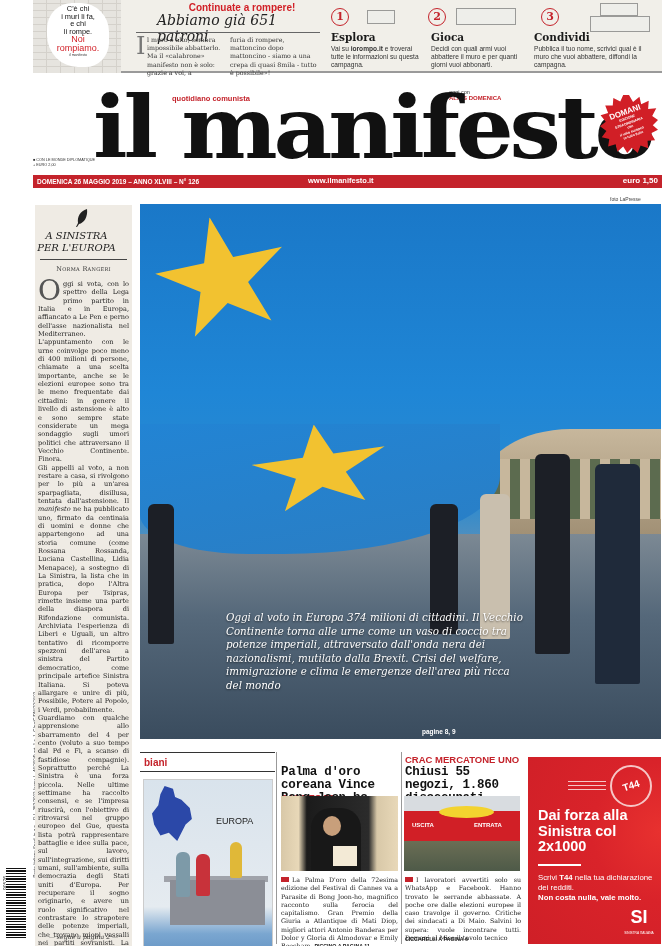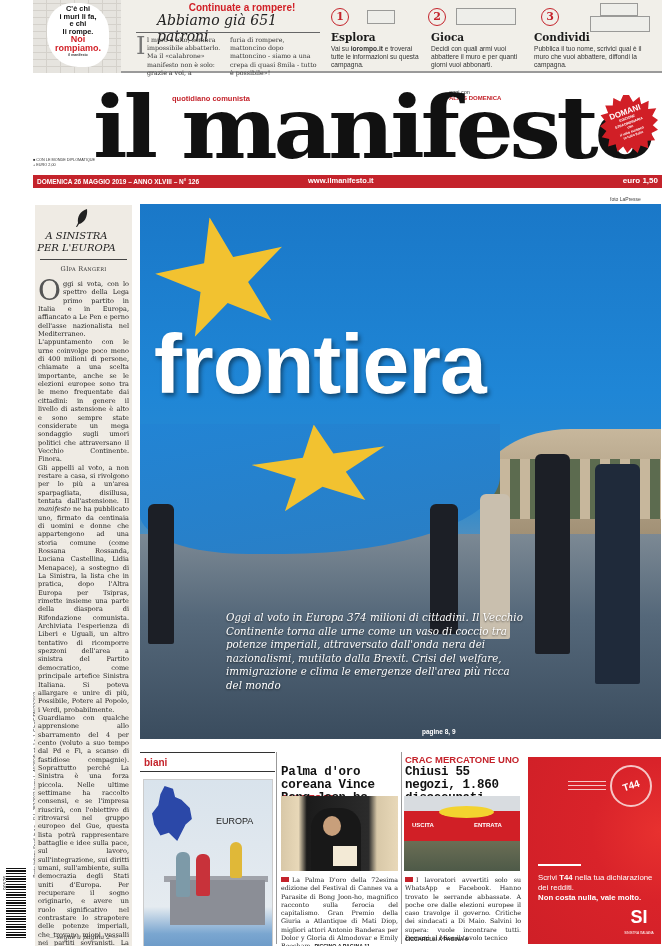--- a/index.html
+++ b/index.html
@@ -5,21 +5,21 @@
 *{box-sizing:border-box;margin:0;padding:0}
 html,body{width:662px;height:946px;overflow:hidden;background:#fff}
 body{position:relative;font-family:"DejaVu Serif",serif;color:#1a1a1a}
 .abs{position:absolute}
 
 
 #promo{left:33px;top:0;width:629px;height:73px;background:#f1efe9;border-bottom:2px solid #9a9a9a}
 #wall{left:33px;top:0;width:88px;height:73px;background:#e6e4df;
   background-image:repeating-linear-gradient(0deg,transparent 0 6px,#d4d1cb 6px 7px),repeating-linear-gradient(90deg,transparent 0 13px,#d4d1cb 13px 14px)}
 #wall-hole{left:47px;top:3px;width:62px;height:64px;background:#fff;border-radius:40% 45% 38% 50%}
-#wall-text{left:48px;top:5px;width:60px;text-align:center;font-family:"Liberation Sans",sans-serif;font-weight:bold;font-size:7.4px;line-height:7.5px;color:#111}
+#wall-text{left:48px;top:5px;width:60px;text-align:center;font-family:"Liberation Sans",sans-serif;font-weight:normal;font-size:7.4px;line-height:7.5px;color:#111}
 #wall-text .r{color:#d11f26;font-size:9px;line-height:9px}
 #wall-text .sm{font-size:3.5px;line-height:5px;color:#333}
 #promo-red{left:157px;top:2px;width:170px;text-align:center;font-family:"Liberation Sans",sans-serif;font-weight:bold;font-size:10px;color:#d11f26}
 #promo-it{left:157px;top:12px;width:170px;text-align:left;font-style:italic;font-size:14px;color:#222}
 #promo-rule{left:136px;top:32px;width:184px;height:1px;background:#666}
 #promo-cap{left:136px;top:34px;font-size:24px;line-height:24px;color:#777}
 #promo-c1{left:147px;top:36px;width:83px;font-size:6.3px;line-height:8.2px;color:#333}
 #promo-c2{left:230px;top:36px;width:90px;font-size:6.3px;line-height:8.2px;color:#333}
 .step-num{width:18px;height:18px;border:1.5px solid #c4232b;border-radius:50%;color:#c4232b;font-weight:bold;font-size:11px;text-align:center;line-height:15px}
 .step-block{background:#eeeeea;border:1px solid #9a9a98}
@@ -184,42 +184,41 @@
 
 <div id="edcol" class="abs"></div>
 <svg id="feather" class="abs" viewBox="0 0 20 20">
   <path d="M15 1 C8 3 5 9 6 15 L4 19 L5 19 L7 16 C12 15 16 9 15 1 Z" fill="#222"></path>
 </svg>
 <div id="edhead" class="abs">
   <div>A SINISTRA</div>
   <div>PER L'EUROPA</div>
 </div>
 <div id="edrule" class="abs"></div>
-<div id="author" class="abs">GIpa Rangeri</div>
+<div id="author" class="abs">Norma Rangeri</div>
 <div id="edtext" class="abs">
   <p><span class="drop">O</span><span>ggi si vota, con lo spettro della Lega primo partito in Italia e in Europa, affiancato a Le Pen e perno dell'asse nazionalista nel Mediterraneo. L'appuntamento con le urne coinvolge poco meno di 400 milioni di persone, chiamate a una scelta importante, anche se le elezioni europee sono tra le meno frequentate dai cittadini: in genere il livello di astensione è alto e sono sempre state considerate un mega sondaggio sugli umori politici che attraversano il Vecchio Continente. Finora.</span></p>
   <p><span>Gli appelli al voto, a non restare a casa, si rivolgono per lo più a un'area sparpagliata, disillusa, tentata dall'astensione. Il </span><em>manifesto</em><span> ne ha pubblicato uno, firmato da centinaia di uomini e donne che appartengono ad una storia comune (come Rossana Rossanda, Luciana Castellina, Lidia Menapace), a sostegno di La Sinistra, la lista che in pratica, dopo l'Altra Europa per Tsipras, rimette insieme una parte della diaspora di Rifondazione comunista. Archiviata l'esperienza di Liberi e Uguali, un altro tentativo di ricomporre spezzoni dell'area a sinistra del Partito democratico, come principale artefice Sinistra Italiana. Si poteva allargare e unire di più, Possibile, Potere al Popolo, i Verdi, probabilmente.</span></p>
   <p>Guardiamo con qualche apprensione allo sbarramento del 4 per cento (voluto a suo tempo dal Pd e Fi, a scanso di fastidiose compagnie). Soprattutto perché La Sinistra è una forza piccola. Nelle ultime settimane ha raccolto consensi, e se l'impresa riuscirà, con l'obiettivo di ritrovarsi nel gruppo europeo del Gue, questa lista potrà rappresentare battaglie e idee sulla pace, sul lavoro, sull'integrazione, sui diritti umani, sull'ambiente, sulla democrazia degli Stati uniti d'Europa. Per recuperare il sogno originario, e avere un ruolo significativo nel contrastare lo strapotere delle potenze imperiali, che trovano miopi vassalli nei partiti sovranisti. La spada di Damocle della dispersione dei voti è un ricatto pesante, come se le minoranze non avessero diritto di rappresentanza.</p>
 </div>
 <div id="segue" class="abs">— segue a pagina 2 —</div>
 
 <div id="credit" class="abs">foto LaPresse</div>
 <div id="hero" class="abs">
   <div id="building" class="abs"></div>
   <div id="arches" class="abs"></div>
   <div id="ground" class="abs"></div>
   <div id="flagwave" class="abs"></div>
   <div class="star5" style="left:15px;top:12px;width:135px;height:125px;transform:rotate(-12deg)"></div>
   <div class="star5" style="left:110px;top:220px;width:140px;height:90px;transform:rotate(-8deg)"></div>
   <div class="person" style="left:8px;top:300px;width:26px;height:140px"></div>
   <div class="person" style="left:290px;top:300px;width:28px;height:130px"></div>
   <div class="person" style="left:340px;top:290px;width:30px;height:145px;background:#c9bfae"></div>
   <div class="person" style="left:395px;top:250px;width:35px;height:200px"></div>
   <div class="person" style="left:455px;top:260px;width:45px;height:220px;background:#1f2a3a"></div>
-  <div id="title2" class="abs">frontiera</div>
   <div id="lead" class="abs">Oggi al voto in Europa 374 milioni di cittadini. Il Vecchio Continente torna alle urne come un vaso di coccio tra potenze imperiali, attraversato dall'onda nera dei nazionalismi, mutilato dalla Brexit. Crisi del welfare, immigrazione e clima le emergenze dell'area più ricca del mondo</div>
   <div id="pagine" class="abs">pagine 8, 9</div>
 </div>
 
 <div class="abs sep" style="left:140px;top:752px;width:135px;height:1px"></div>
 <div class="abs sep" style="left:140px;top:771px;width:135px;height:1px"></div>
 <div id="biani-label" class="abs">biani</div>
 <div id="cartoon" class="abs">
   <div id="europe" class="abs"></div>
   <div id="europa-word" class="abs">EUROPA</div>
@@ -250,20 +249,21 @@
   <div id="merc-entrata" class="abs">ENTRATA</div>
 </div>
 <div class="abs blurb" style="left:405px;top:876px;width:116px"><span class="sq"></span><span>I lavoratori avvertiti solo su WhatsApp e Facebook. Hanno trovato le serrande abbassate. A poche ore dalle elezioni europee il caso travolge il governo. Critiche dei sindacati a Di Maio. Salvini lo supera: vuole incontrare tutti. Domani al Mise il tavolo tecnico</span></div>
 <div class="abs byline" style="left:405px;top:936px">CICCARELLI A PAGINA 6</div>
 
 <div id="ad" class="abs">
   <div id="ad-waves" class="abs"></div>
   <div id="ad-stamp" class="abs">
     <div id="ad-stamp-t" class="abs">T44</div>
   </div>
+  <div id="ad-head" class="abs">Dai forza alla Sinistra col 2x1000</div>
   <div id="ad-rule" class="abs"></div>
   <div id="ad-body" class="abs">
     <span>Scrivi </span><b>T44</b><span> nella tua dichiarazione dei redditi.</span><br>
     <b>Non costa nulla, vale molto.</b>
   </div>
   <div id="ad-logo" class="abs">SI</div>
   <div id="ad-logo-t" class="abs">SINISTRA ITALIANA</div>
 </div>
 
 </body></html>

